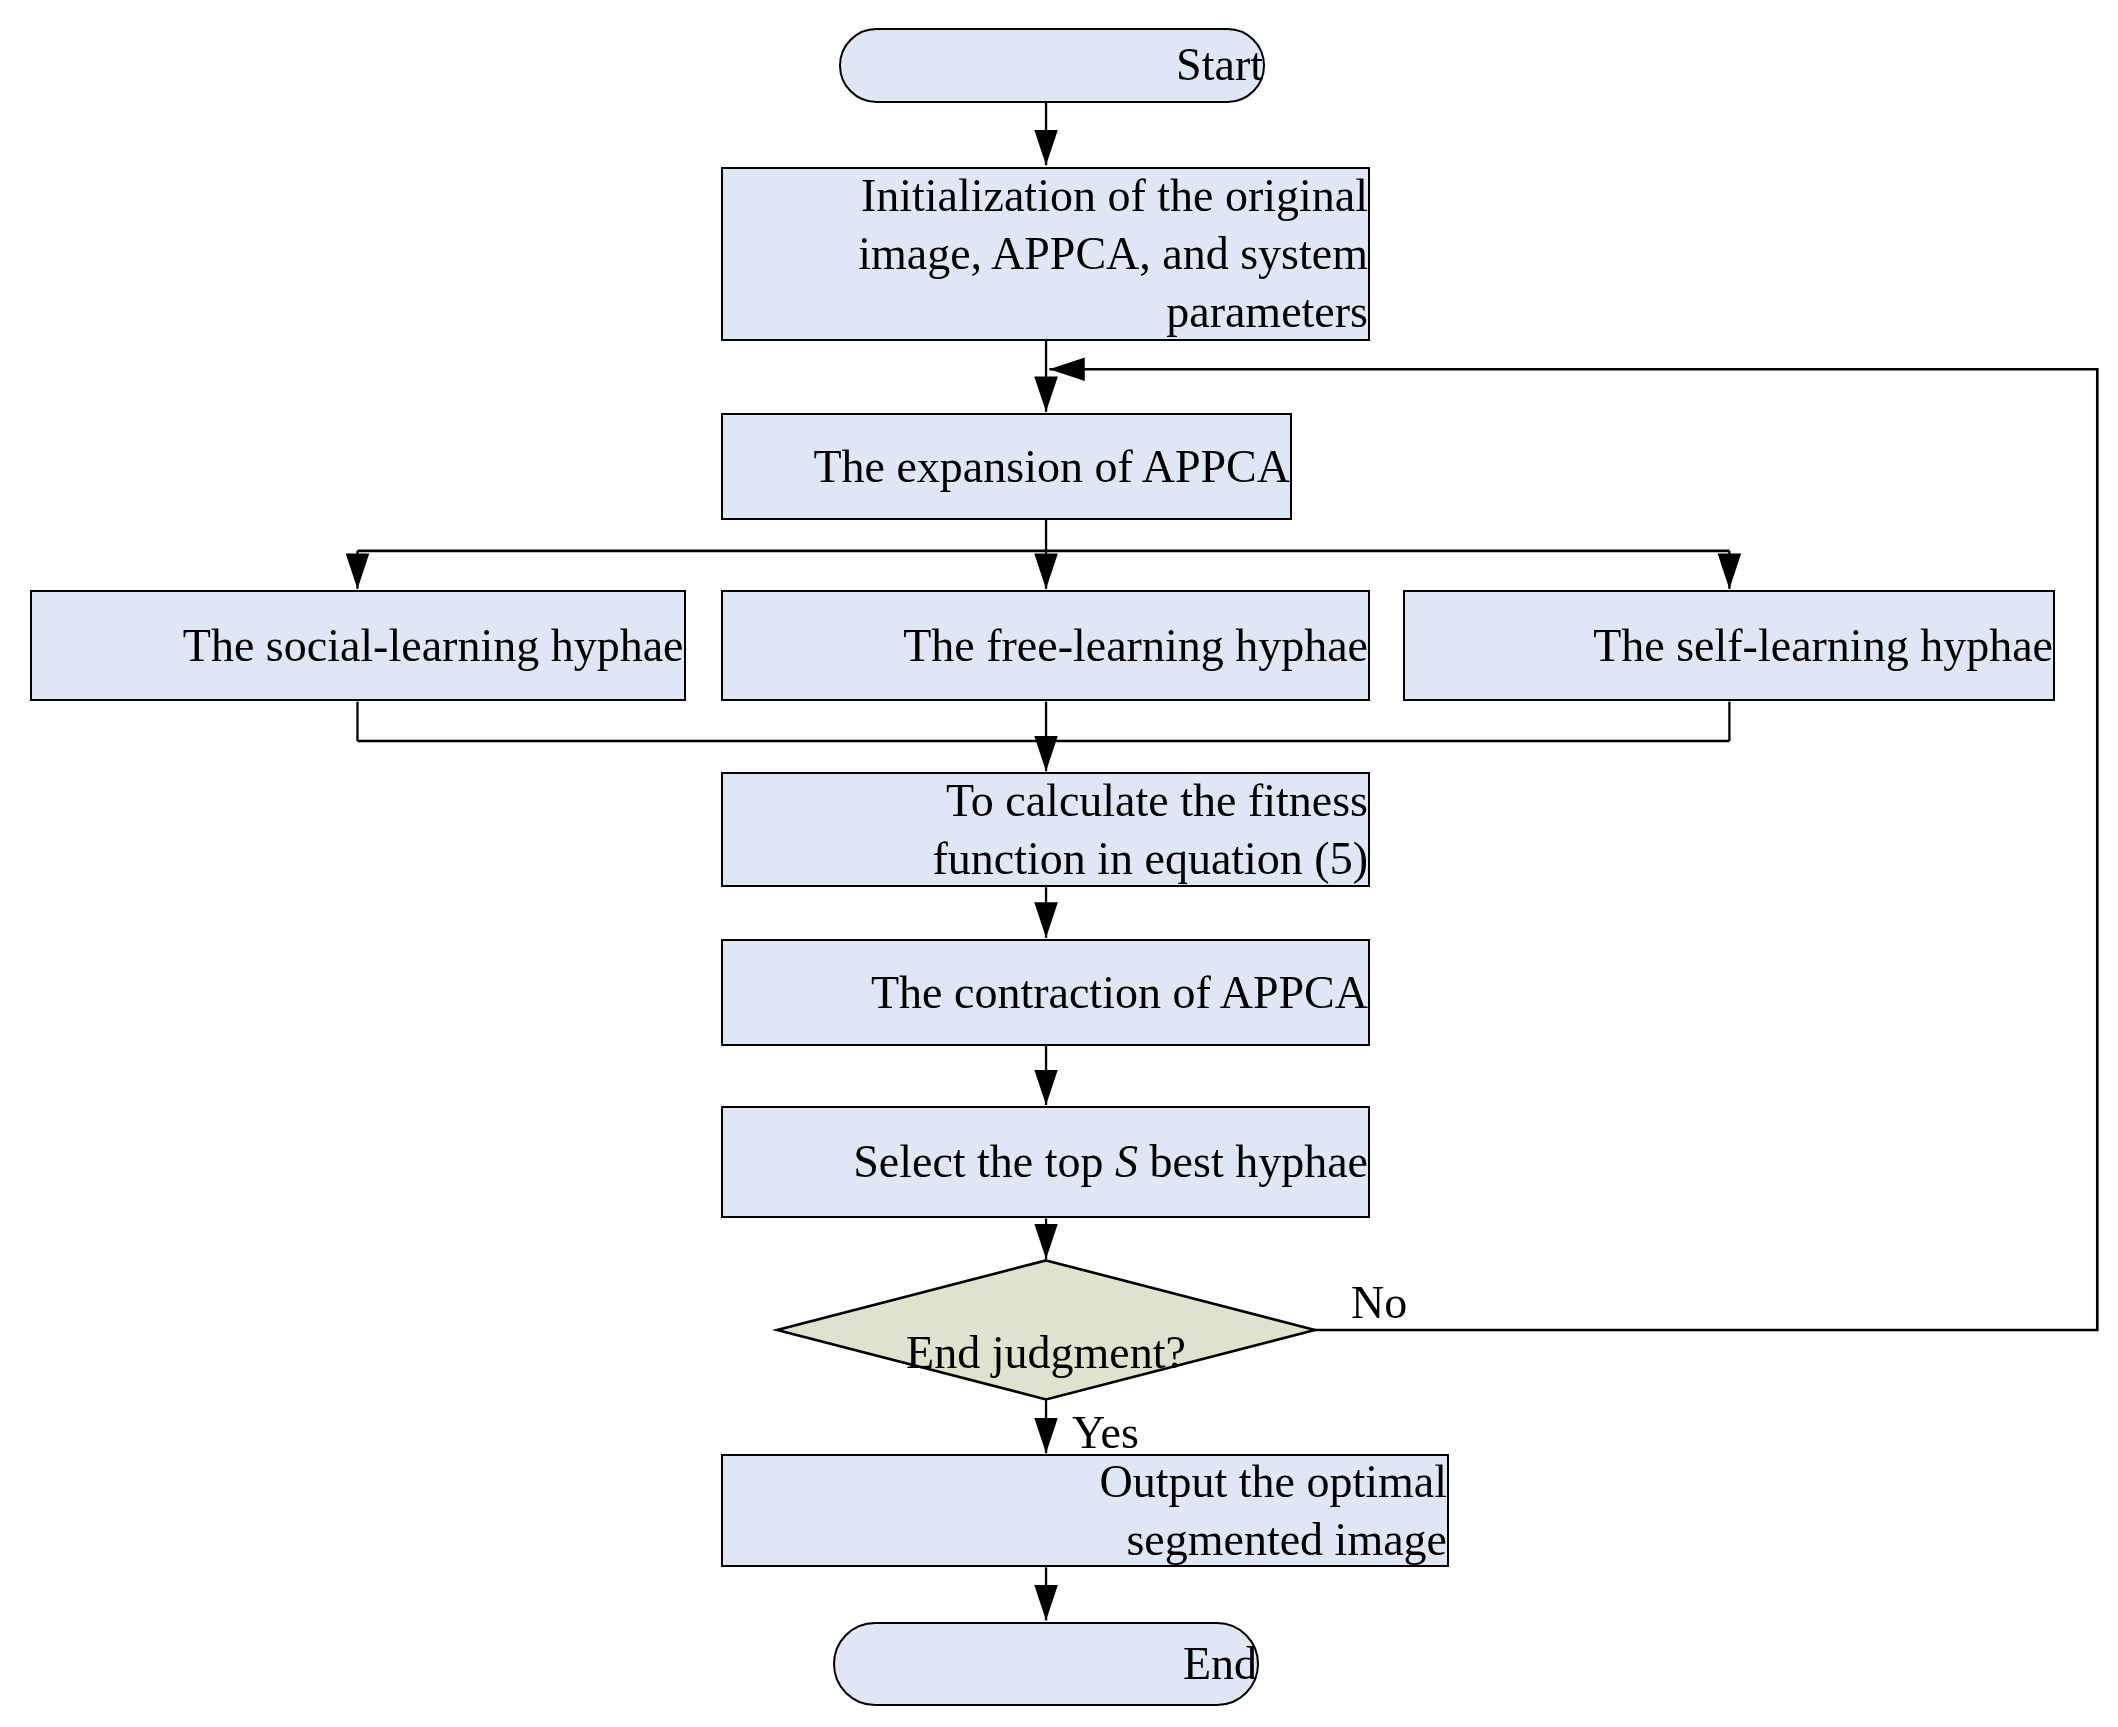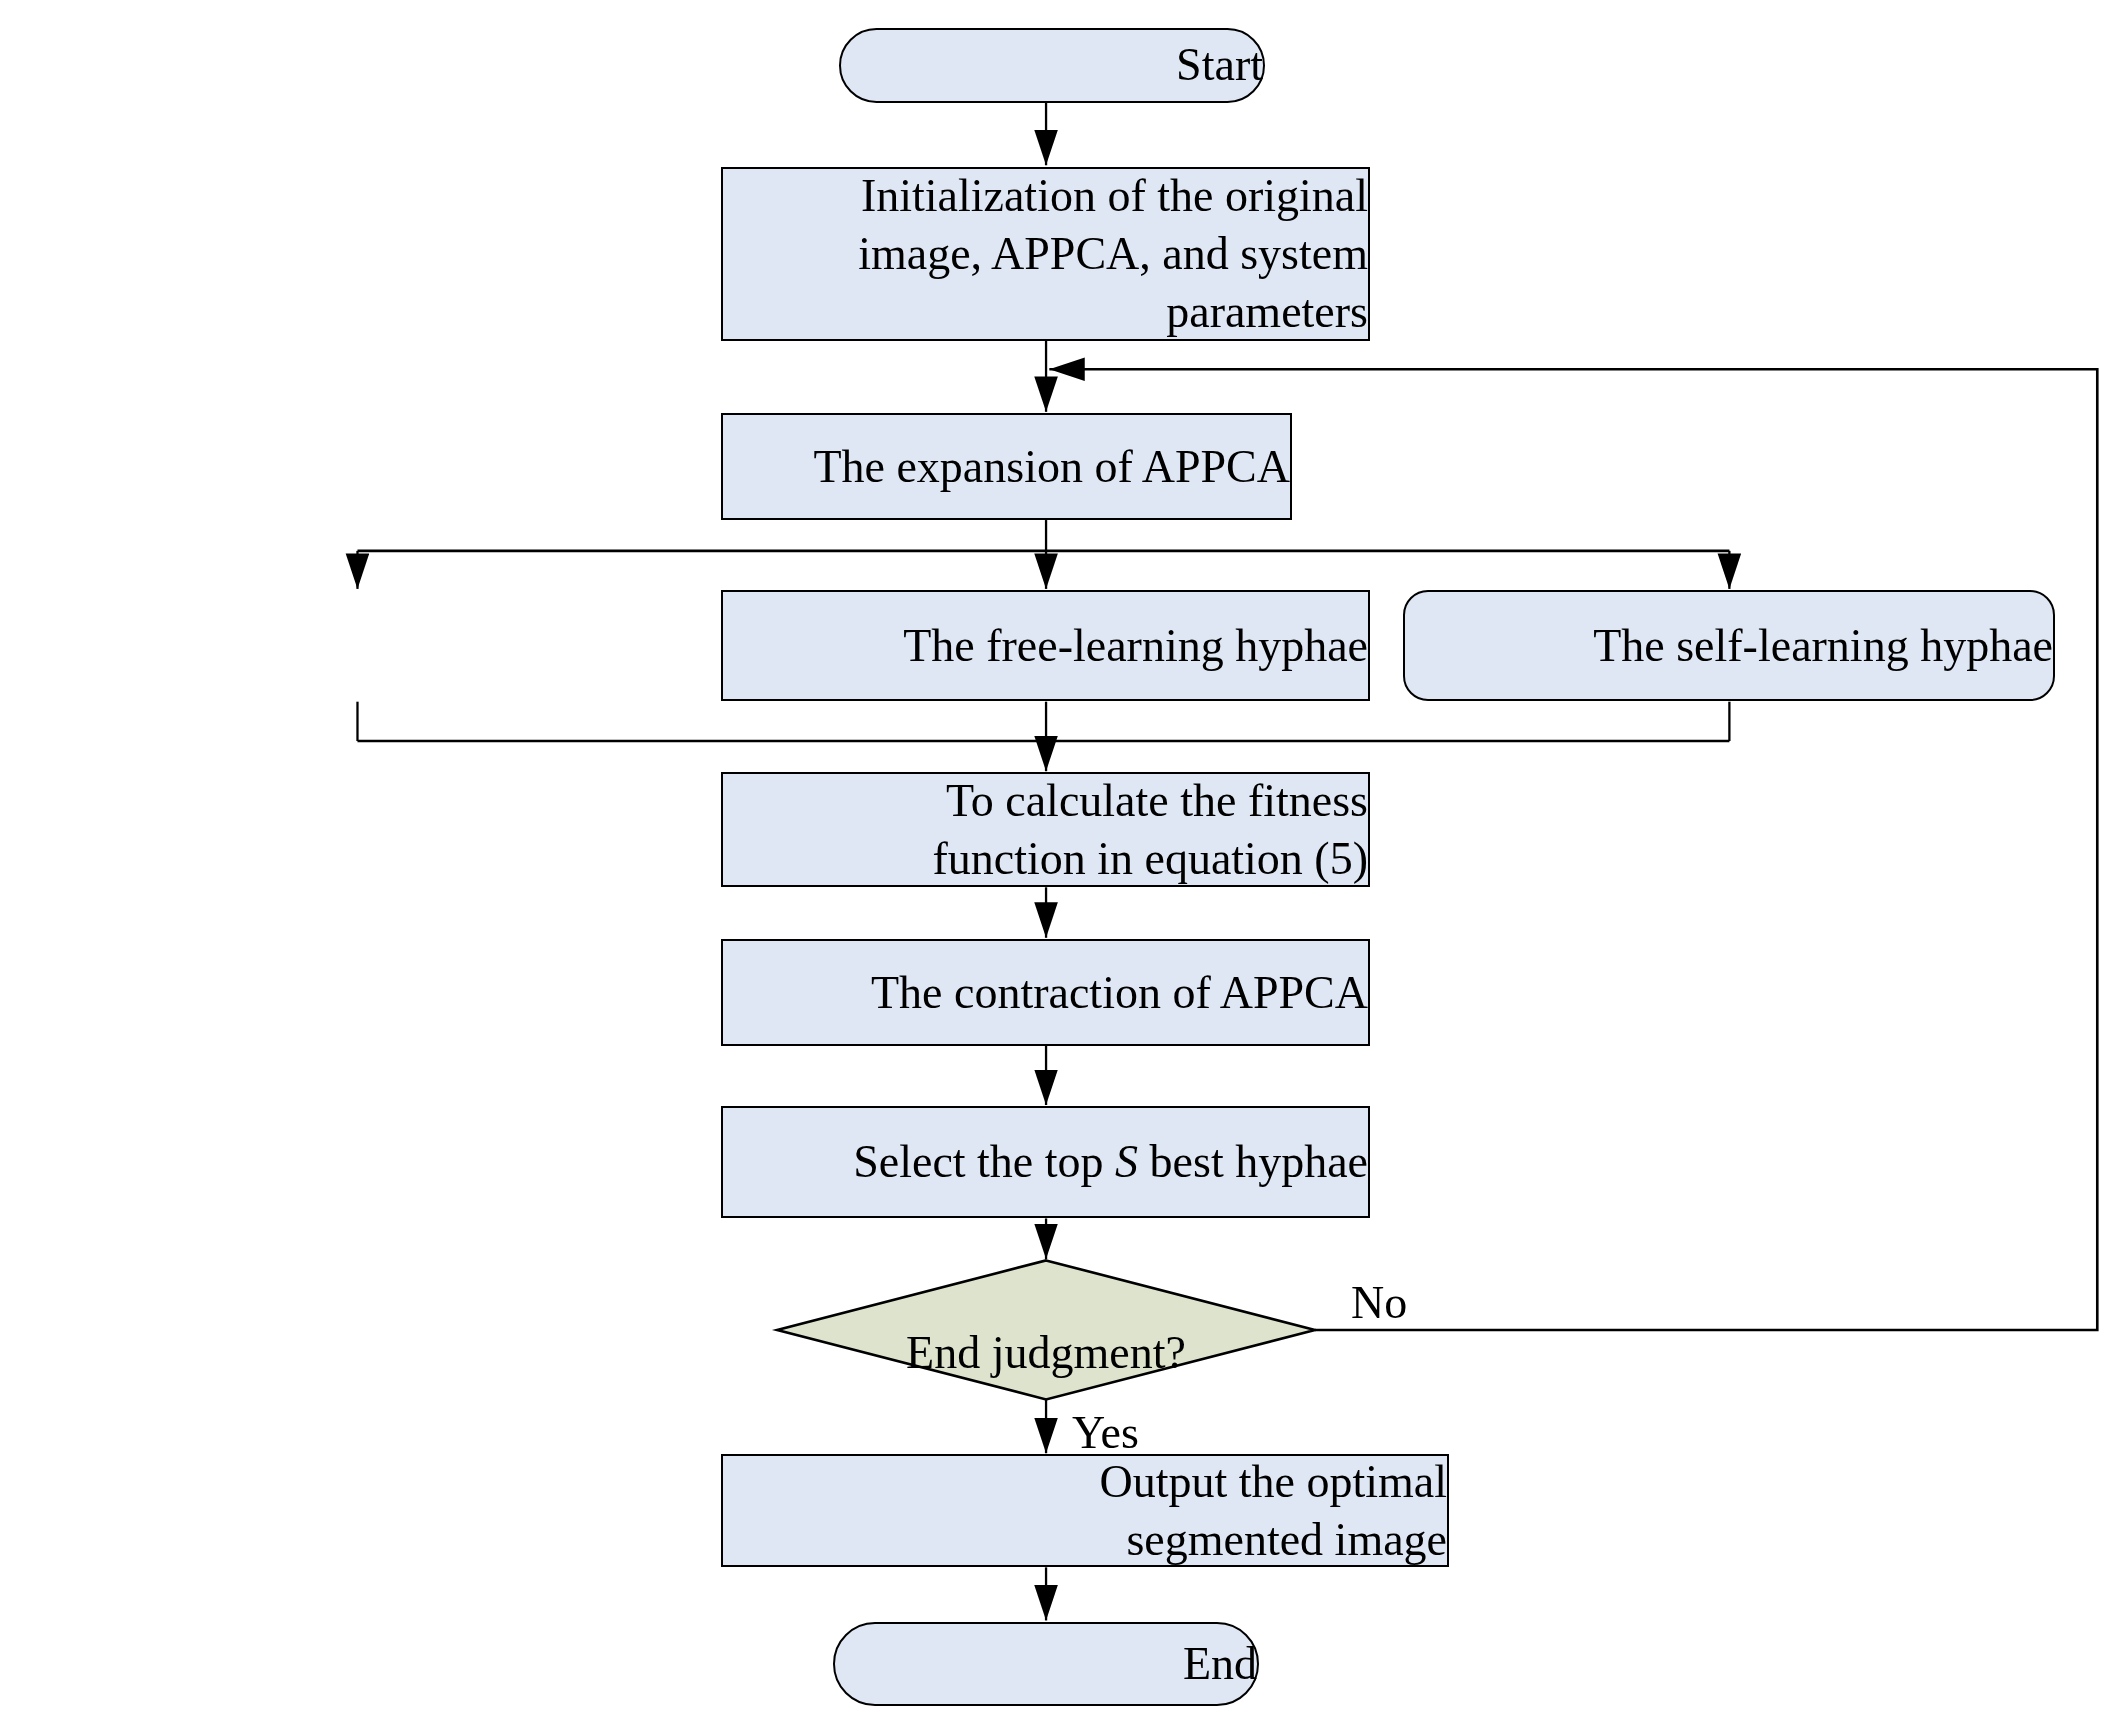--- a/index.html
+++ b/index.html
@@ -55,26 +55,29 @@
   <div class="node box" style="left:721px;top:167px;width:649px;height:174px;">
     <div>Initialization of the original</div>
     <div>image, APPCA, and  system</div>
     <div>parameters</div>
   </div>
 
   <div class="node box" style="left:721px;top:413px;width:571px;height:107px;">
     <div>The expansion of APPCA</div>
   </div>
 
+  <div class="node box" style="left:29.5px;top:590px;width:656px;height:111px;">
+    <div>The social-learning hyphae</div>
+  </div>
 
   <div class="node box" style="left:721px;top:590px;width:649px;height:111px;">
     <div>The free-learning hyphae</div>
   </div>
 
-  <div class="node box" style="left:1403px;top:590px;width:652px;height:111px;border-radius:25px;">
+  <div class="node box" style="left:1403px;top:590px;width:652px;height:111px;">
     <div>The self-learning hyphae</div>
   </div>
 
   <div class="node box" style="left:721px;top:772px;width:649px;height:115px;">
     <div>To calculate the fitness</div>
     <div>function in equation (5)</div>
   </div>
 
   <div class="node box" style="left:721px;top:939px;width:649px;height:107px;">
     <div>The contraction of APPCA</div>

